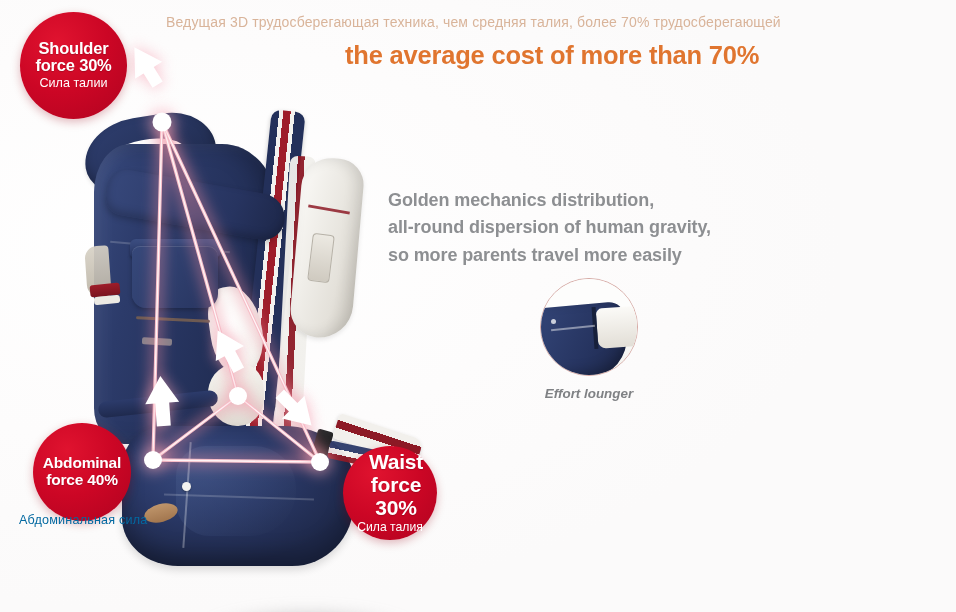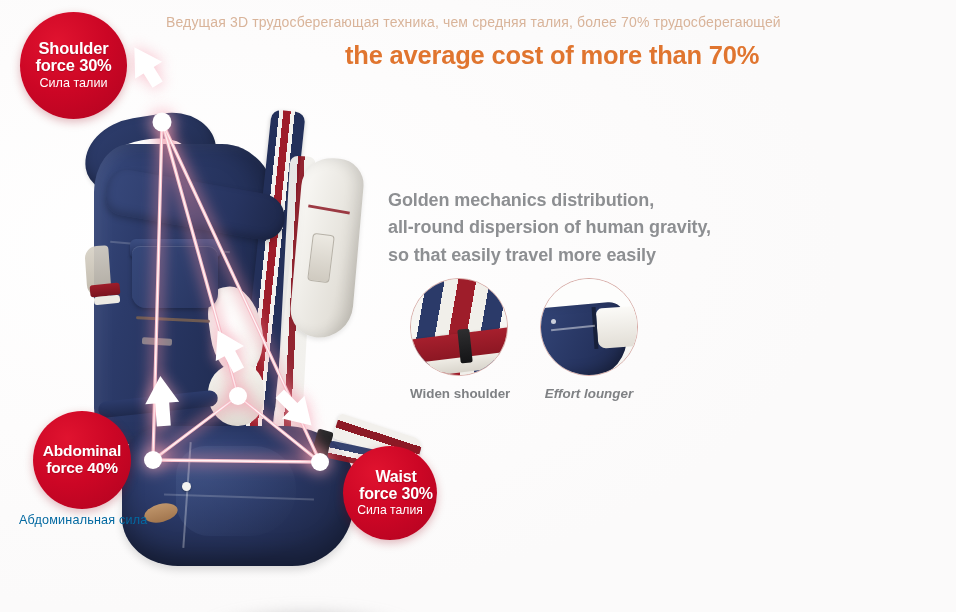--- a/index.html
+++ b/index.html
@@ -341,30 +341,30 @@
     margin-top:1px;
   }
   #badge-shoulder{
     left:20px; top:12px;
     width:107px; height:107px;
   }
   #badge-shoulder .b-en{ font-size:16.5px; }
   #badge-shoulder .b-ru{ font-size:12.6px; }
 
   #badge-abdominal{
-    left:33px; top:411px;
+    left:33px; top:423px;
     width:98px; height:98px;align-items:center;
   }
   #badge-abdominal .b-en{ font-size:15.5px; }
 
   #badge-waist{
     left:343px; top:446px;
     width:94px; height:94px;
   }
-  #badge-waist .b-en{ font-size:16px;margin-left:12px; }
+  #badge-waist .b-en{ font-size:21px;margin-left:12px; }
   #badge-waist .b-ru{ font-size:12.2px; }
 
   .ru-caption{
     position:absolute;
     left:19px; top:513px;
     font-size:12.6px;
     color:#0369a1;
     letter-spacing:.2px;
     white-space:nowrap;
   }
@@ -608,21 +608,21 @@
 
   <div class="ru-head">Ведущая 3D трудосберегающая техника, чем средняя талия, более 70% трудосберегающей</div>
 
   <div class="headline">
     <span class="l2">the average cost of more than 70%</span>
   </div>
 
   <div class="body-copy">
     <span>Golden mechanics distribution,</span>
     <span>all-round dispersion of human gravity,</span>
-    <span>so that easily travel more easily</span>
+    <span>so more parents travel more easily</span>
   </div>
 
   <div class="badge" id="badge-shoulder">
     <div class="b-en">
       <span>Shoulder</span><br>
       <span>force 30%</span>
     </div>
     <div class="b-ru">Сила талии</div>
   </div>
 
@@ -638,29 +638,20 @@
       <span>Waist</span><br>
       <span>force 30%</span>
     </div>
     <div class="b-ru">Сила талия</div>
   </div>
 
   <div class="ru-caption">Абдоминальная сила</div>
 
   <div id="features">
 
-    <div class="feat" id="feat-1">
-      <div class="feat-circle">
-        <div class="t1-bg"></div>
-        <div class="t1-h"></div>
-        <div class="t1-h2"></div>
-        <div class="t1-buckle"></div>
-      </div>
-      <div class="feat-cap">Widen shoulder</div>
-    </div>
 
     <div class="feat" id="feat-2">
       <div class="feat-circle">
         <div class="t2-bg"></div>
         <div class="t2-block"></div>
         <div class="t2-white"></div>
         <div class="t2-edge"></div>
         <div class="t2-seam"></div>
         <div class="t2-dot"></div>
       </div>

